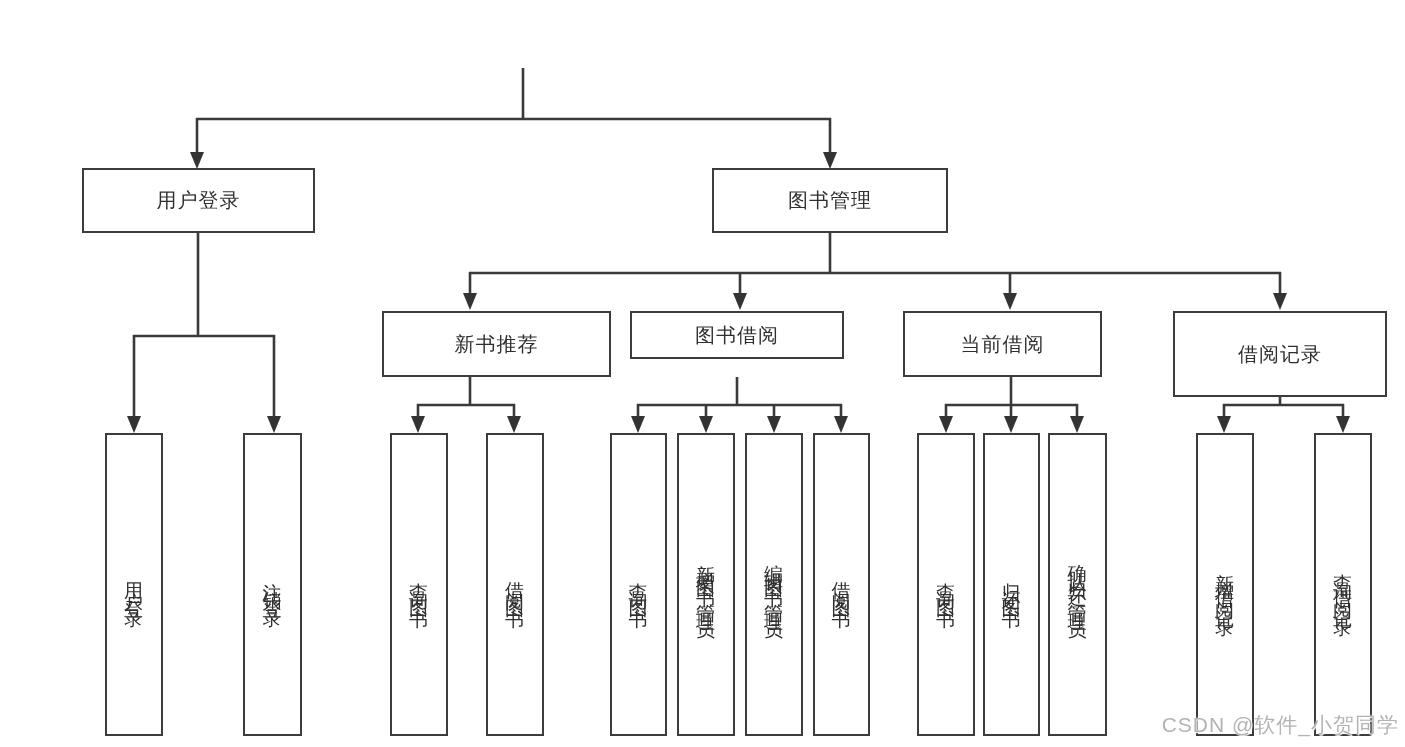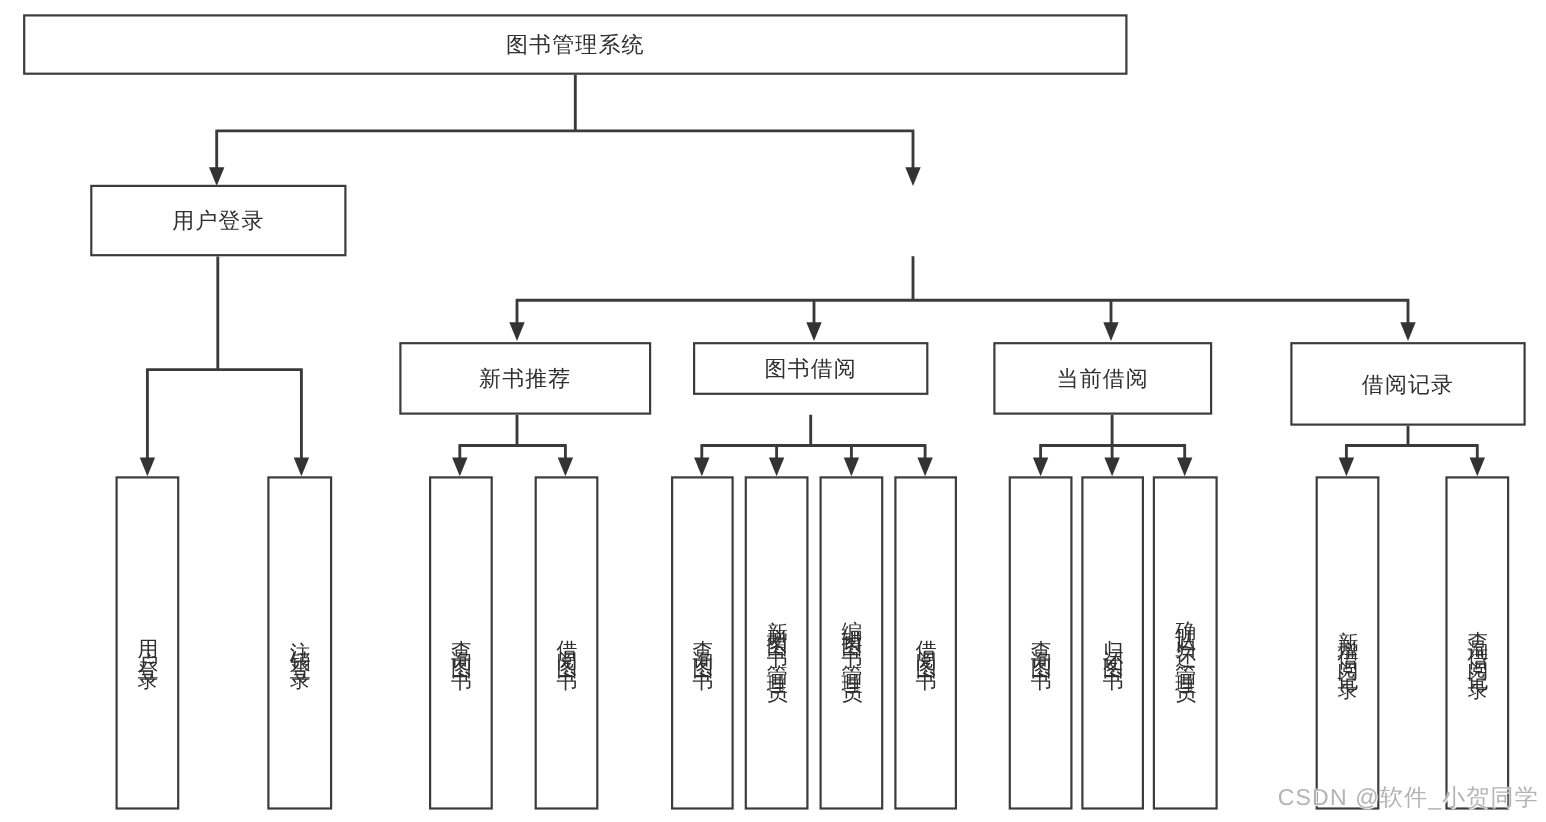--- a/index.html
+++ b/index.html
@@ -74,28 +74,28 @@
       <polygon points="767,416 781,416 774,433"></polygon>
       <polygon points="834,416 848,416 841,433"></polygon>
       <polygon points="939,416 953,416 946,433"></polygon>
       <polygon points="1004,416 1018,416 1011,433"></polygon>
       <polygon points="1070,416 1084,416 1077,433"></polygon>
       <polygon points="1217,416 1231,416 1224,433"></polygon>
       <polygon points="1336,416 1350,416 1343,433"></polygon>
     </g>
   </svg>
 
-  <div class="node h" style="left:21px;top:13px;width:1004px;height:55px">图书管理系统</div>
 
   <div class="node h" style="left:82px;top:168px;width:233px;height:65px">用户登录</div>
+  <div class="node h" style="left:712px;top:168px;width:236px;height:65px">图书管理</div>
 
-  <div class="node h" style="left:363px;top:311px;width:229px;height:66px">新书推荐</div>
+  <div class="node h" style="left:382px;top:311px;width:229px;height:66px">新书推荐</div>
   <div class="node h" style="left:630px;top:311px;width:214px;height:48px">图书借阅</div>
   <div class="node h" style="left:903px;top:311px;width:199px;height:66px">当前借阅</div>
-  <div class="node h" style="left:1173px;top:311px;width:214px;height:76px">借阅记录</div>
+  <div class="node h" style="left:1173px;top:311px;width:214px;height:86px">借阅记录</div>
 
   <div class="node v" style="left:105px;top:433px;width:58px;height:303px">用户登录</div>
   <div class="node v" style="left:243px;top:433px;width:59px;height:303px">注销登录</div>
 
   <div class="node v" style="left:390px;top:433px;width:58px;height:303px">查询图书</div>
   <div class="node v" style="left:486px;top:433px;width:58px;height:303px">借阅图书</div>
 
   <div class="node v" style="left:610px;top:433px;width:57px;height:303px">查询图书</div>
   <div class="node v long" style="left:677px;top:433px;width:58px;height:303px">新增图书（管理员）</div>
   <div class="node v long" style="left:745px;top:433px;width:58px;height:303px">编辑图书（管理员）</div>

